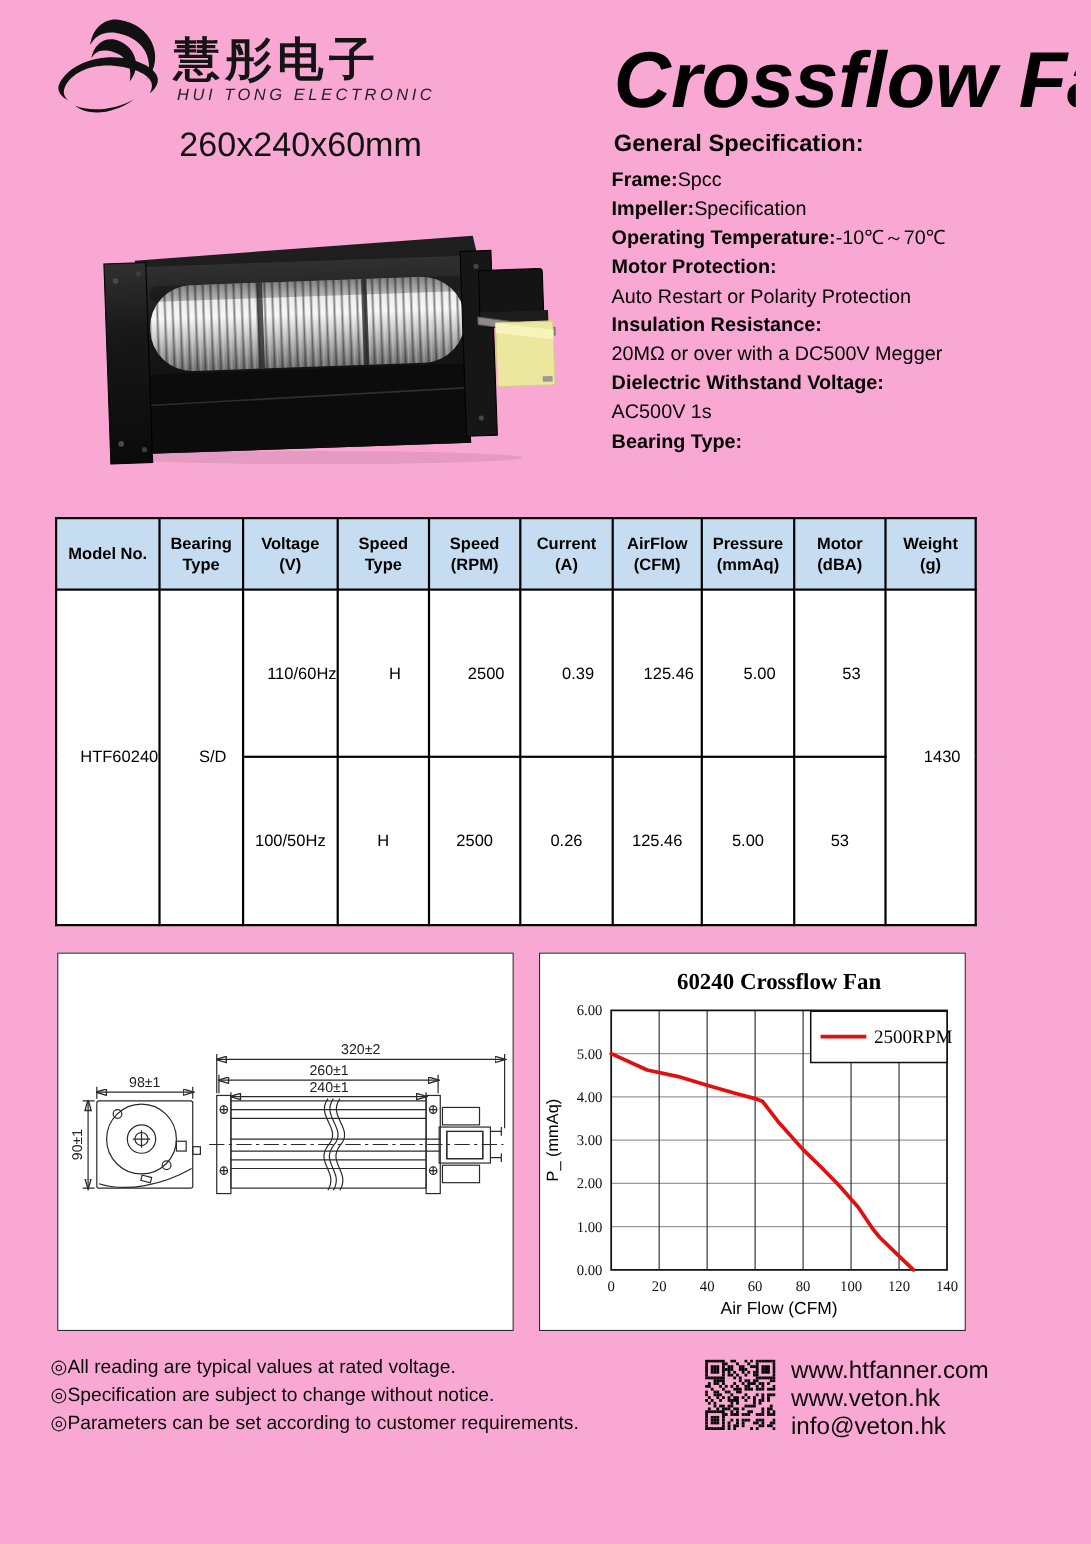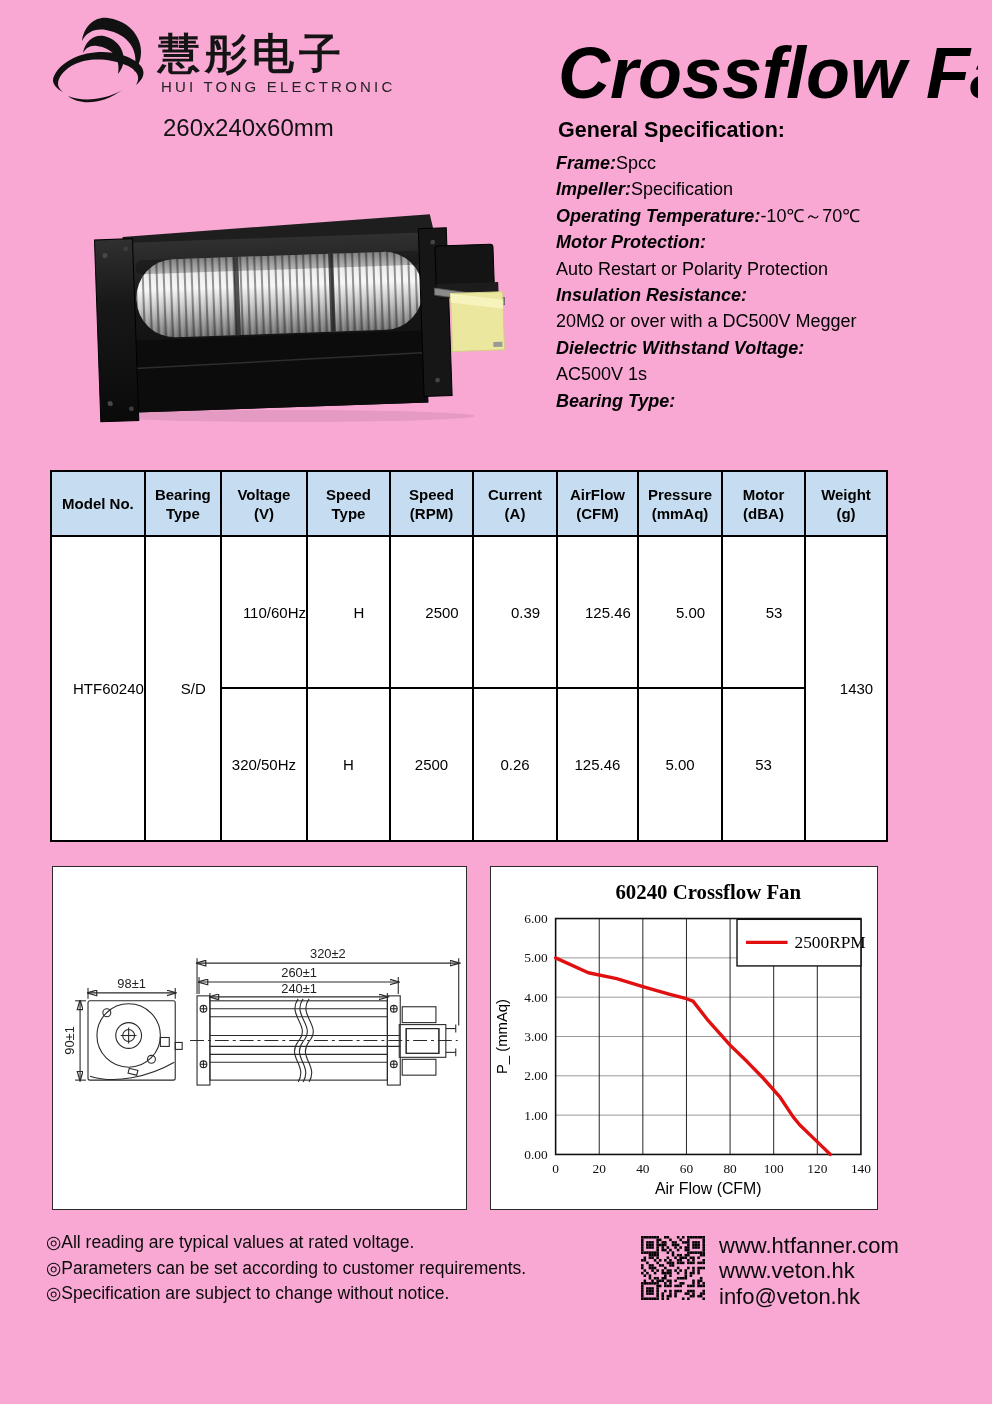--- a/index.html
+++ b/index.html
@@ -2,31 +2,31 @@
 <html><head>
 <meta charset="utf-8">
 <style>
   html,body{margin:0;padding:0;background:#e8e8e8;}
   .page{position:relative;width:992px;height:1404px;background:#f9a8d4;margin:0 auto;
         font-family:"Liberation Sans",sans-serif;color:#000;overflow:hidden;}
   .abs{position:absolute;}
 
   
   .logo-cn{position:absolute;left:158px;top:26px;font-size:42px;font-weight:bold;letter-spacing:5px;color:#141414;}
-  .logo-en{position:absolute;left:161px;top:78px;font-size:15px;letter-spacing:3.2px;color:#222;}
-  .size-label{position:absolute;left:163px;top:114px;font-size:24px;color:#111;}
+  .logo-en{position:absolute;left:161px;top:78px;font-size:15px;letter-spacing:3.2px;color:#222;font-style:italic;}
+  .size-label{position:absolute;left:163px;top:114px;font-size:31px;color:#111;}
   .doc-title-wrap{position:absolute;left:558px;top:32px;width:420px;height:74px;overflow:hidden;}
   .doc-title{font-style:italic;font-weight:bold;font-size:72px;white-space:nowrap;
              font-family:"Liberation Sans",sans-serif;color:#000;}
 
   
   .gspec{position:absolute;left:556px;top:118px;width:436px;}
   .gspec-h{font-size:21.5px;font-weight:bold;margin:0 0 7px 2px;}
   .gs-line{font-size:18px;line-height:26.4px;white-space:nowrap;}
-  .gs-label{font-weight:bold;font-style:italic;}
+  .gs-label{font-weight:bold;}
 
   
   .spec-table{position:absolute;left:50px;top:470px;border-collapse:collapse;table-layout:fixed;}
   .spec-table td,.spec-table th{border:2px solid #000;text-align:center;vertical-align:middle;
       font-size:15px;padding:0;background:#fff;}
   .spec-table th{background:#c6dcf0;font-weight:bold;height:63px;line-height:19px;}
   .spec-table td.r1{height:150px;padding-left:21px;}
   .spec-table td.r2{height:151px;border-top-width:2.5px;}
 
   
@@ -197,21 +197,21 @@
       <td class="r1">110/60Hz</td>
       <td class="r1">H</td>
       <td class="r1">2500</td>
       <td class="r1">0.39</td>
       <td class="r1">125.46</td>
       <td class="r1">5.00</td>
       <td class="r1">53</td>
       <td class="r1" rowspan="2">1430</td>
     </tr>
     <tr>
-      <td class="r2">320/50Hz</td>
+      <td class="r2">100/50Hz</td>
       <td class="r2">H</td>
       <td class="r2">2500</td>
       <td class="r2">0.26</td>
       <td class="r2">125.46</td>
       <td class="r2">5.00</td>
       <td class="r2">53</td>
     </tr>
   </tbody>
     </table>
 
@@ -344,22 +344,22 @@
           <line x1="257" y1="76" x2="299" y2="76" stroke="#e11010" stroke-width="3.4"></line>
           <text x="306" y="82" class="legend-t">2500RPM</text>
         </g>
       <text id="chart-xlabel" class="c-xlab" x="219" y="330">Air Flow (CFM)</text>
       <text id="chart-ylabel" class="c-ylab" x="16" y="171" transform="rotate(-90 16 171)">P_ (mmAq)</text>
     </svg>
   </div>
 
   <div class="notes">
     <div>◎All reading are typical values at rated voltage.</div>
+    <div>◎Specification are subject to change without notice.</div>
     <div>◎Parameters can be set according to customer requirements.</div>
-    <div>◎Specification are subject to change without notice.</div>
   </div>
 
   <svg class="qr" viewBox="0 0 25 25">
     <g id="qr-cells" fill="#000">
         <rect x="0" y="0" width="1" height="1"></rect>
         <rect x="1" y="0" width="1" height="1"></rect>
         <rect x="2" y="0" width="1" height="1"></rect>
         <rect x="3" y="0" width="1" height="1"></rect>
         <rect x="4" y="0" width="1" height="1"></rect>
         <rect x="5" y="0" width="1" height="1"></rect>

